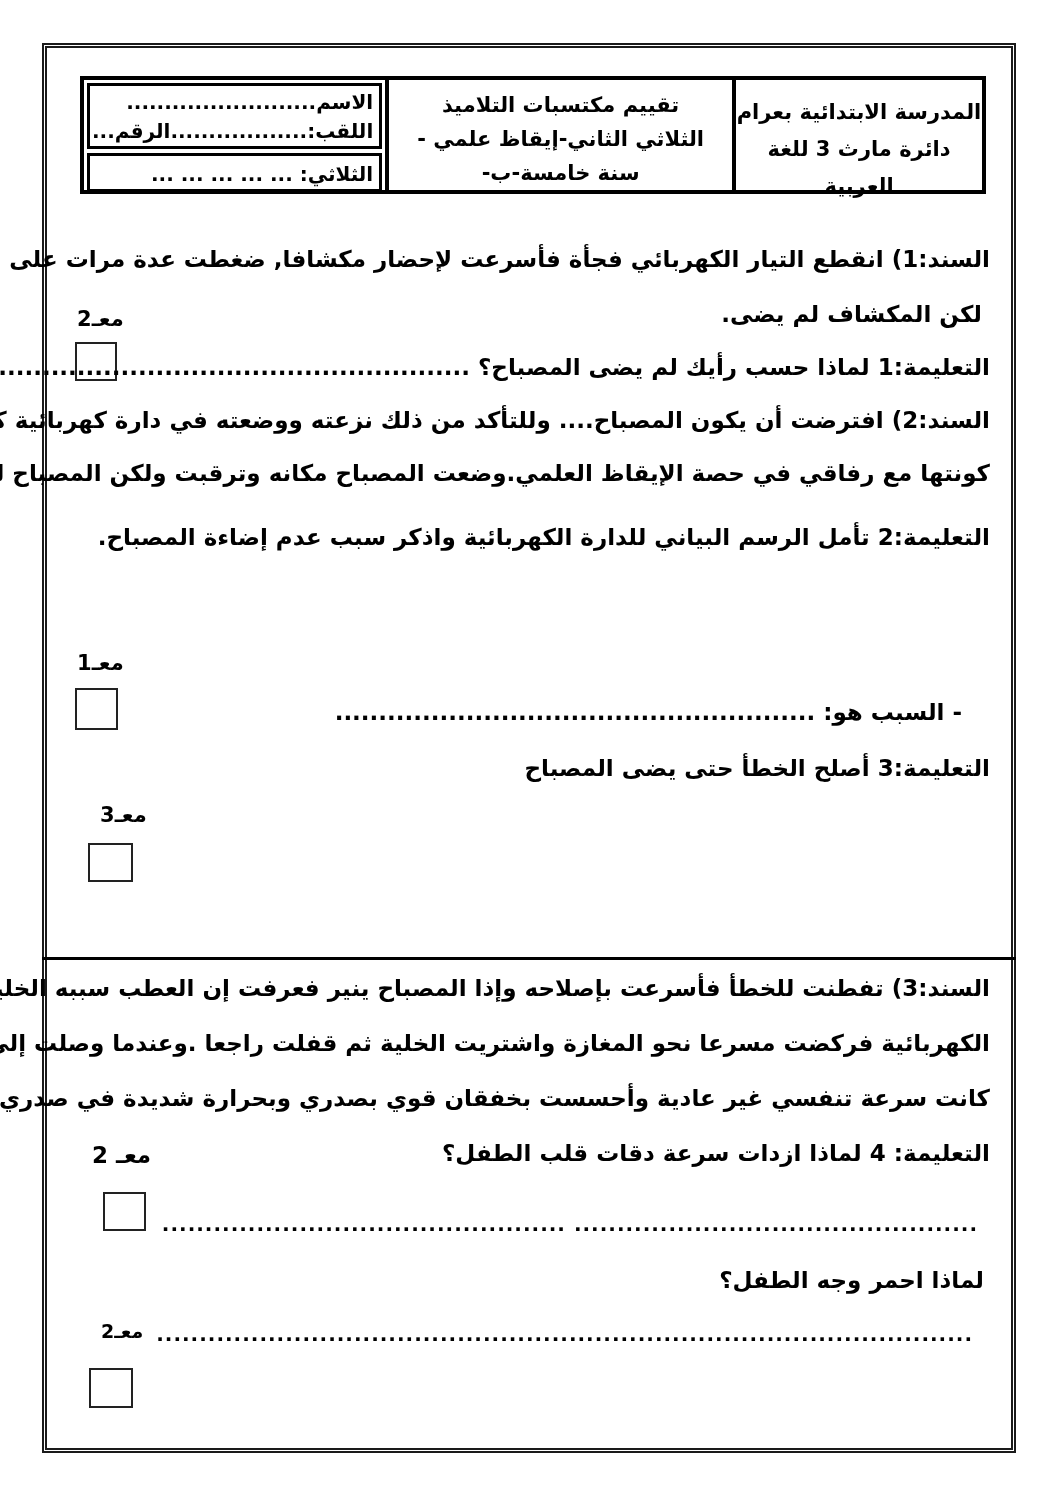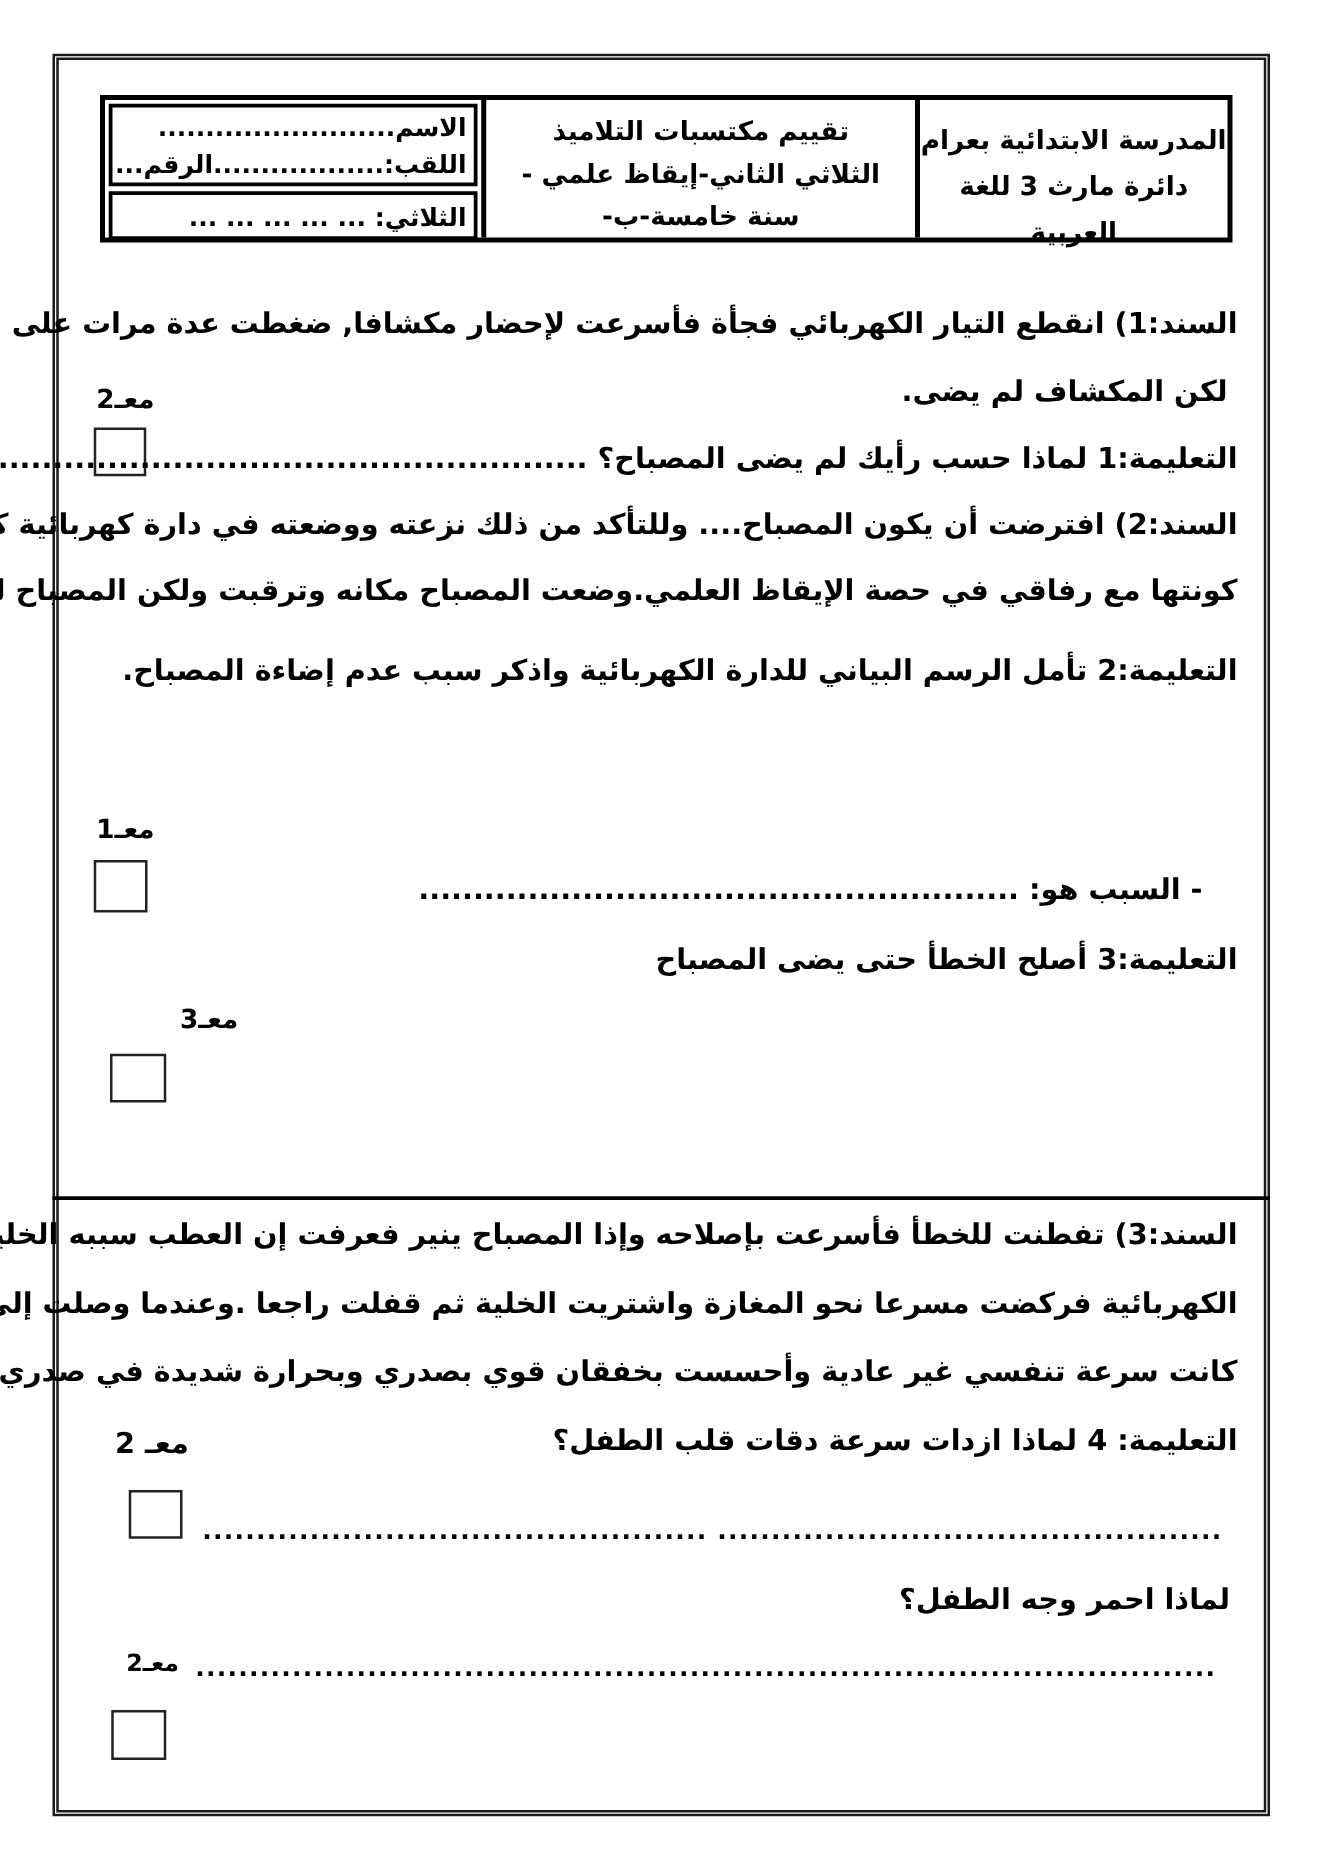--- a/index.html
+++ b/index.html
@@ -70,21 +70,21 @@
   <div class="line" style="top:407px;right:68px;">السند:2) افترضت أن يكون المصباح.... وللتأكد من ذلك نزعته ووضعته في دارة كهربائية كنت قد</div>
   <div class="line" style="top:460px;right:68px;">كونتها مع رفاقي في حصة الإيقاظ العلمي.وضعت المصباح مكانه وترقبت ولكن المصباح لم يضى .</div>
   <div class="line" style="top:524px;right:68px;">التعليمة:2 تأمل الرسم البياني للدارة الكهربائية واذكر سبب عدم  إضاءة المصباح.</div>
 
   <div class="score" style="top:651px;left:77px;">معـ1</div>
   <div class="sqbox" style="left:75px;top:688px;width:43px;height:42px;"></div>
 
   <div class="line" style="top:699px;right:96px;">- السبب هو: .......................................................</div>
   <div class="line" style="top:755px;right:68px;">التعليمة:3 أصلح الخطأ حتى يضى المصباح</div>
 
-  <div class="score" style="top:803px;left:100px;margin-left:44px;">معـ3</div>
+  <div class="score" style="top:803px;left:100px;">معـ3</div>
   <div class="sqbox" style="left:88px;top:843px;width:45px;height:39px;"></div>
 
   <div class="divider"></div>
 
   <div class="line" style="top:975px;right:68px;">السند:3) تفطنت للخطأ فأسرعت بإصلاحه وإذا المصباح ينير فعرفت إن العطب سببه الخلية</div>
   <div class="line" style="top:1030px;right:68px;">الكهربائية فركضت مسرعا نحو المغازة واشتريت الخلية ثم قفلت راجعا .وعندما وصلت إلى البيت</div>
   <div class="line" style="top:1085px;right:68px;">كانت سرعة تنفسي غير عادية وأحسست بخفقان قوي بصدري وبحرارة شديدة في صدري .</div>
 
   <div class="line" style="top:1140px;right:68px;">التعليمة: 4  لماذا ازدات سرعة دقات قلب الطفل؟</div>
   <div class="score" style="top:1142px;left:92px;font-size:23px;">معـ 2</div>

